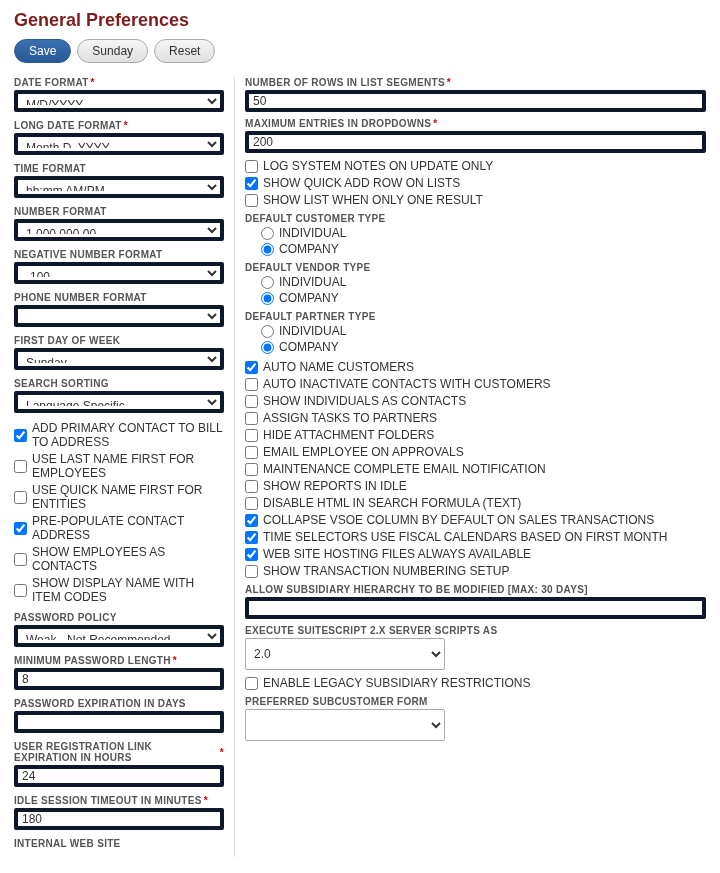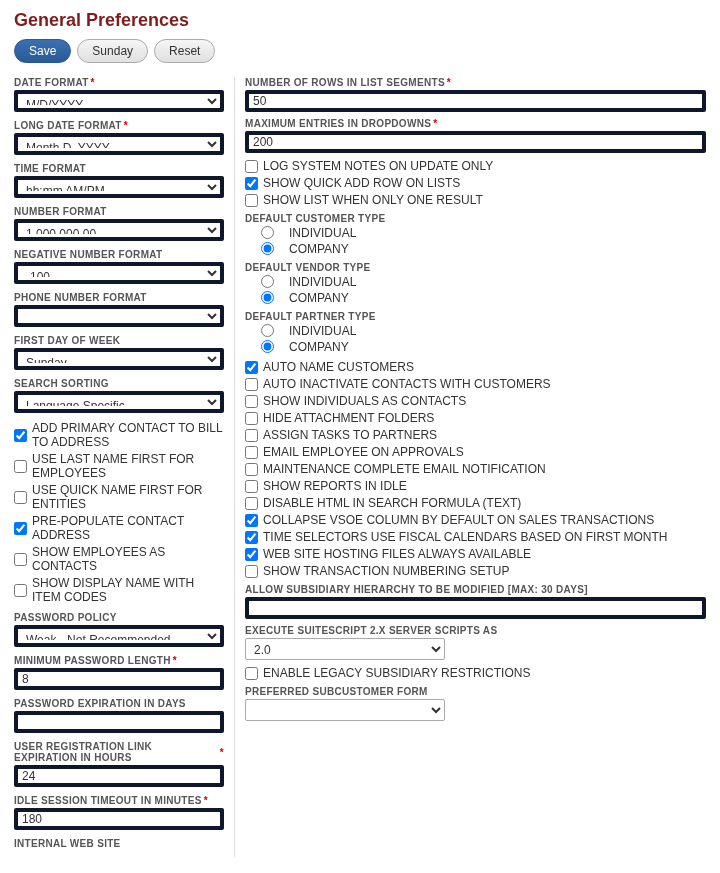--- a/index.html
+++ b/index.html
@@ -91,22 +91,22 @@
       font-size: 12px;
     }
     .checkbox-row input[type="checkbox"] {
       width: 13px;
       height: 13px;
       flex-shrink: 0;
       margin: 0;
     }
     .radio-row {
       display: flex;
-      align-items: flex-start;
-      gap: 15px;
+      align-items: flex-end;
+      gap: 5px;
       margin-bottom: 2px;
       font-size: 12px;
     }
     .radio-row input[type="radio"] {
       width: 13px;
       height: 13px;
       flex-shrink: 0;
       margin: 0;
     }
     .section-label {
@@ -128,21 +128,21 @@
       border-radius: 2px;
       font-size: 12px;
       height: 22px;
     }
     .right-select {
       width: 200px;
       padding: 3px 4px;
       border: 1px solid #aaa;
       border-radius: 2px;
       font-size: 12px;
-      height: 22px;
+      height: 32px;
     }
     .indent {
       padding-left: 16px;
     }
   </style>
 </head>
 <body>
 
 <h1>General Preferences</h1>
 
@@ -382,25 +382,25 @@
       <div class="checkbox-row">
         <input type="checkbox" style="">
         <span>AUTO INACTIVATE CONTACTS WITH CUSTOMERS</span>
       </div>
       <div class="checkbox-row">
         <input type="checkbox" style="">
         <span>SHOW INDIVIDUALS AS CONTACTS</span>
       </div>
       <div class="checkbox-row">
         <input type="checkbox" style="">
+        <span>ASSIGN TASKS TO PARTNERS</span>
+      </div>
+      <div class="checkbox-row">
+        <input type="checkbox" style="">
         <span>HIDE ATTACHMENT FOLDERS</span>
-      </div>
-      <div class="checkbox-row">
-        <input type="checkbox" style="">
-        <span>ASSIGN TASKS TO PARTNERS</span>
       </div>
       <div class="checkbox-row">
         <input type="checkbox" style="">
         <span>EMAIL EMPLOYEE ON APPROVALS</span>
       </div>
       <div class="checkbox-row">
         <input type="checkbox" style="">
         <span>MAINTENANCE COMPLETE EMAIL NOTIFICATION</span>
       </div>
       <div class="checkbox-row">

